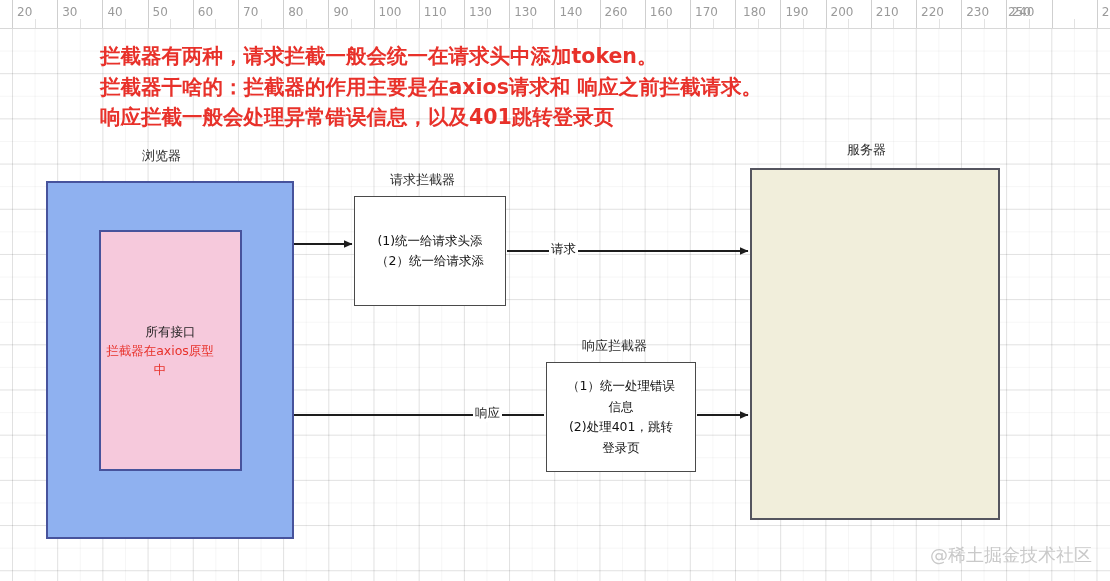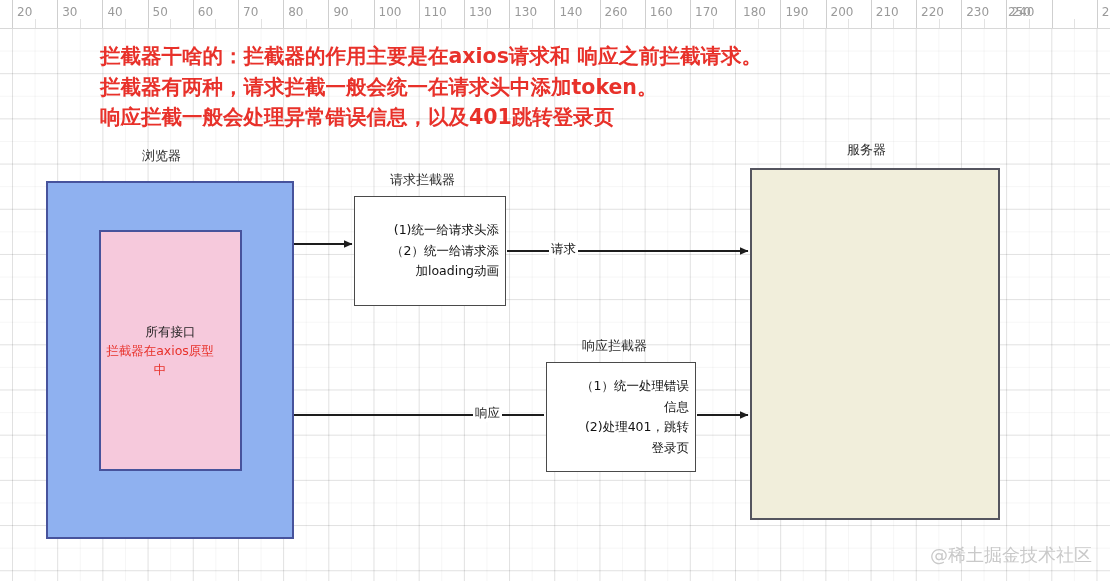--- a/index.html
+++ b/index.html
@@ -85,21 +85,21 @@
   .note-box{
     position:absolute;box-sizing:border-box;
     background:#ffffff;border:1px solid #4a4a4a;
     font-size:12.5px;color:#111;
     line-height:20.5px;text-align:center;
     display:flex;flex-direction:column;align-items:center;justify-content:center;
     padding:4px 6px;
   }
   #req-note{left:354px;top:196px;width:152px;height:110px;}
   #res-note{left:546px;top:362px;width:150px;height:110px;}
-  .note-box .nline{display:block;width:100%;text-align:right;}
+  .note-box .nline{display:block;width:100%;}
   
   svg#wires{position:absolute;left:0;top:0;width:1110px;height:581px;overflow:visible;}
   .arrow-label{
     position:absolute;
     font-size:12.5px;color:#1d1d1d;
     background:transparent;
     padding:0 2px;
     white-space:nowrap;
   }
   
@@ -184,22 +184,22 @@
       <div class="rtick minor" style="left: 1029px;"></div>
       <div class="rlabel" style="left: 1011.4px;">240</div>
       <div class="rtick" style="left: 1051.6px;"></div>
       <div class="rtick minor" style="left: 1074.2px;"></div>
       <div class="rlabel" style="left: 1008px;">250</div>
       <div class="rtick" style="left: 1096.8px;"></div>
       <div class="rlabel" style="left: 1101.8px;">260</div>
     </div>
 
   <div id="title">
+    <span class="tline">拦截器有两种，请求拦截一般会统一在请求头中添加token。</span>
     <span class="tline">拦截器干啥的：拦截器的作用主要是在axios请求和 响应之前拦截请求。</span>
-    <span class="tline">拦截器有两种，请求拦截一般会统一在请求头中添加token。</span>
     <span class="tline">响应拦截一般会处理异常错误信息，以及401跳转登录页</span>
   </div>
 
   <div class="caption" style="left:142px;top:147px;">浏览器</div>
   <div class="caption" style="left:390px;top:171px;">请求拦截器</div>
   <div class="caption" style="left:582px;top:337px;">响应拦截器</div>
   <div class="caption" style="left:847px;top:141px;">服务器</div>
 
   <div class="box" id="browser-box"></div>
 
@@ -222,21 +222,20 @@
     <line x1="507" y1="251" x2="748" y2="251" stroke="#1d1d1d" stroke-width="2.2" marker-end="url(#arrowhead)"></line>
 
     <line x1="294" y1="415" x2="544" y2="415" stroke="#1d1d1d" stroke-width="2.2"></line>
 
     <line x1="697" y1="415" x2="748" y2="415" stroke="#1d1d1d" stroke-width="2.2" marker-end="url(#arrowhead)"></line>
   </svg>
 
   <div class="note-box" id="req-note">
     <span class="nline">(1)统一给请求头添</span>
     <span class="nline">（2）统一给请求添</span>
-    <span class="nline">加loading动画</span>
   </div>
 
   <div class="note-box" id="res-note">
     <span class="nline">（1）统一处理错误</span>
     <span class="nline">信息</span>
     <span class="nline">(2)处理401，跳转</span>
     <span class="nline">登录页</span>
   </div>
 
   <div class="arrow-label" style="left:549px;top:241px;background:#fff;">请求</div>

